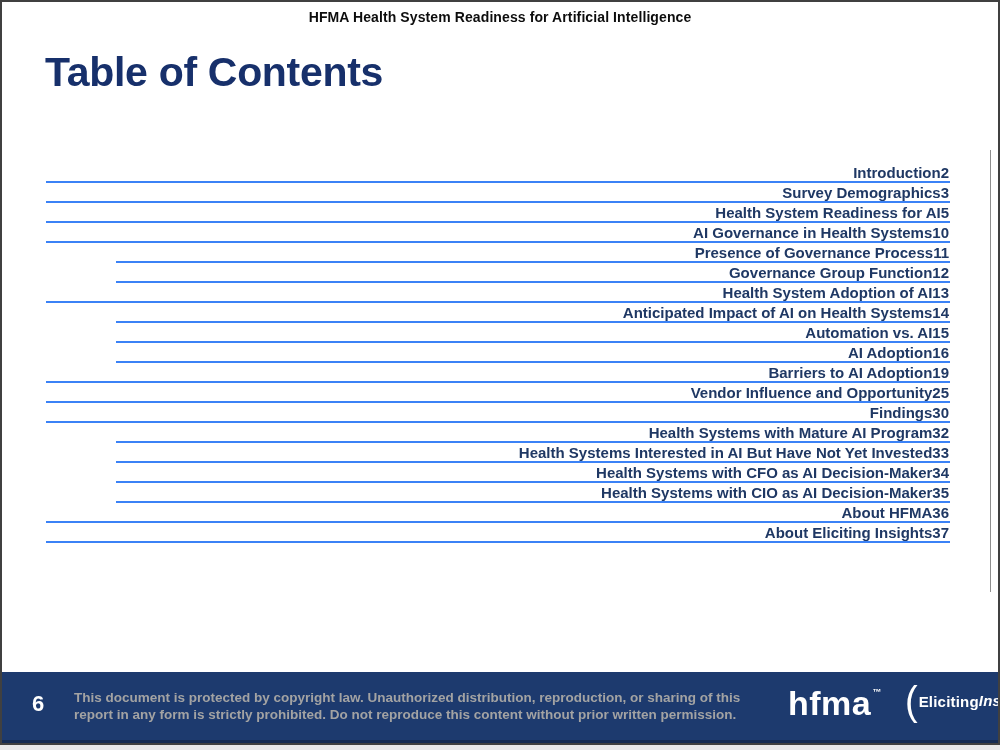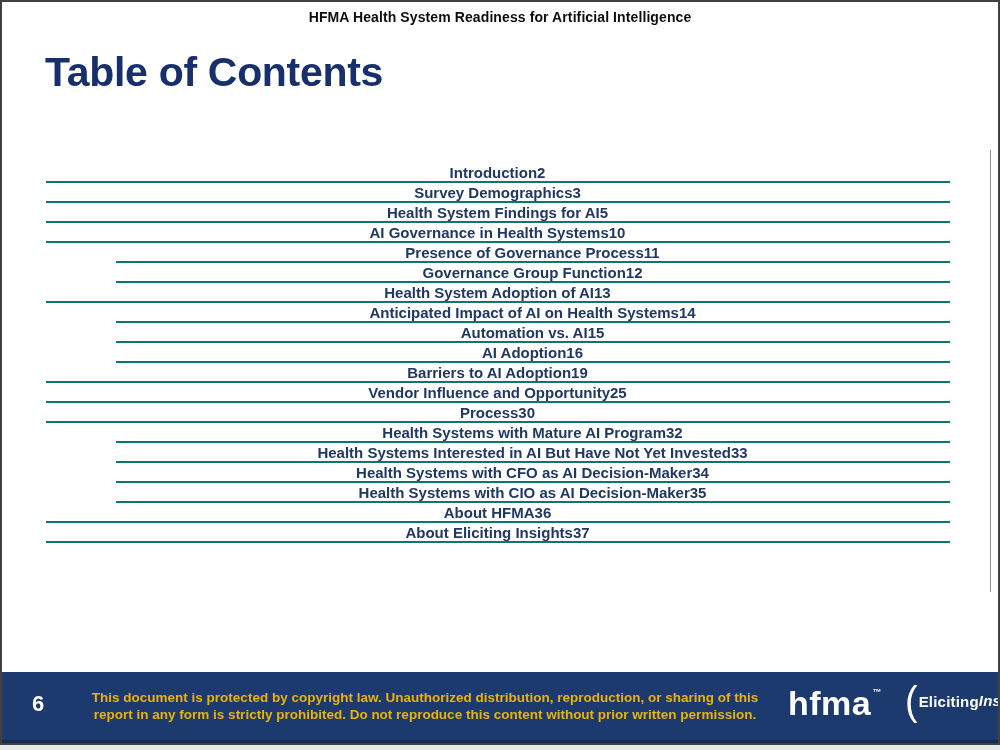--- a/index.html
+++ b/index.html
@@ -39,24 +39,24 @@
 
   .toc {
     position: absolute;
     top: 161px;
     left: 44px;
     width: 904px;
   }
 
   .toc-row {
     display: flex;
-    justify-content: center;
+    justify-content: flex-end;
     align-items: flex-end;
     height: 20px;
-    border-bottom: 2px solid #0f766e;
+    border-bottom: 2px solid #3b82f6;
   }
   .toc-row.indent-1 { margin-left: 70px; }
 
   .toc-label, .toc-page {
     font-size: 15px;
     font-weight: bold;
     color: #1f3864;
     line-height: 17px;
     white-space: nowrap;
   }
@@ -88,24 +88,24 @@
     font-size: 22px;
     font-weight: bold;
     color: #ffffff;
   }
 
   .copyright {
     position: absolute;
     left: 72px;
     top: 17px;
     width: 702px;
-    text-align: center;
+    text-align: left;
     font-size: 13.5px;
     font-weight: bold;
-    color: #eab308;
+    color: #a3a3a3;
     line-height: 17px;
   }
 
   .hfma-logo {
     position: absolute;
     left: 786px;
     top: 12px;
     color: #ffffff;
     font-size: 34px;
     font-weight: bold;
@@ -157,21 +157,21 @@
   <div class="toc">
       <div class="toc-row">
         <span class="toc-label">Introduction</span>
         <span class="toc-page">2</span>
       </div>
       <div class="toc-row">
         <span class="toc-label">Survey Demographics</span>
         <span class="toc-page">3</span>
       </div>
       <div class="toc-row">
-        <span class="toc-label">Health System Findings for AI</span>
+        <span class="toc-label">Health System Readiness for AI</span>
         <span class="toc-page">5</span>
       </div>
       <div class="toc-row">
         <span class="toc-label">AI Governance in Health Systems</span>
         <span class="toc-page">10</span>
       </div>
       <div class="toc-row indent-1">
         <span class="toc-label">Presence of Governance Process</span>
         <span class="toc-page">11</span>
       </div>
@@ -197,21 +197,21 @@
       </div>
       <div class="toc-row">
         <span class="toc-label">Barriers to AI Adoption</span>
         <span class="toc-page">19</span>
       </div>
       <div class="toc-row">
         <span class="toc-label">Vendor Influence and Opportunity</span>
         <span class="toc-page">25</span>
       </div>
       <div class="toc-row">
-        <span class="toc-label">Process</span>
+        <span class="toc-label">Findings</span>
         <span class="toc-page">30</span>
       </div>
       <div class="toc-row indent-1">
         <span class="toc-label">Health Systems with Mature AI Program</span>
         <span class="toc-page">32</span>
       </div>
       <div class="toc-row indent-1">
         <span class="toc-label">Health Systems Interested in AI But Have Not Yet Invested</span>
         <span class="toc-page">33</span>
       </div>

